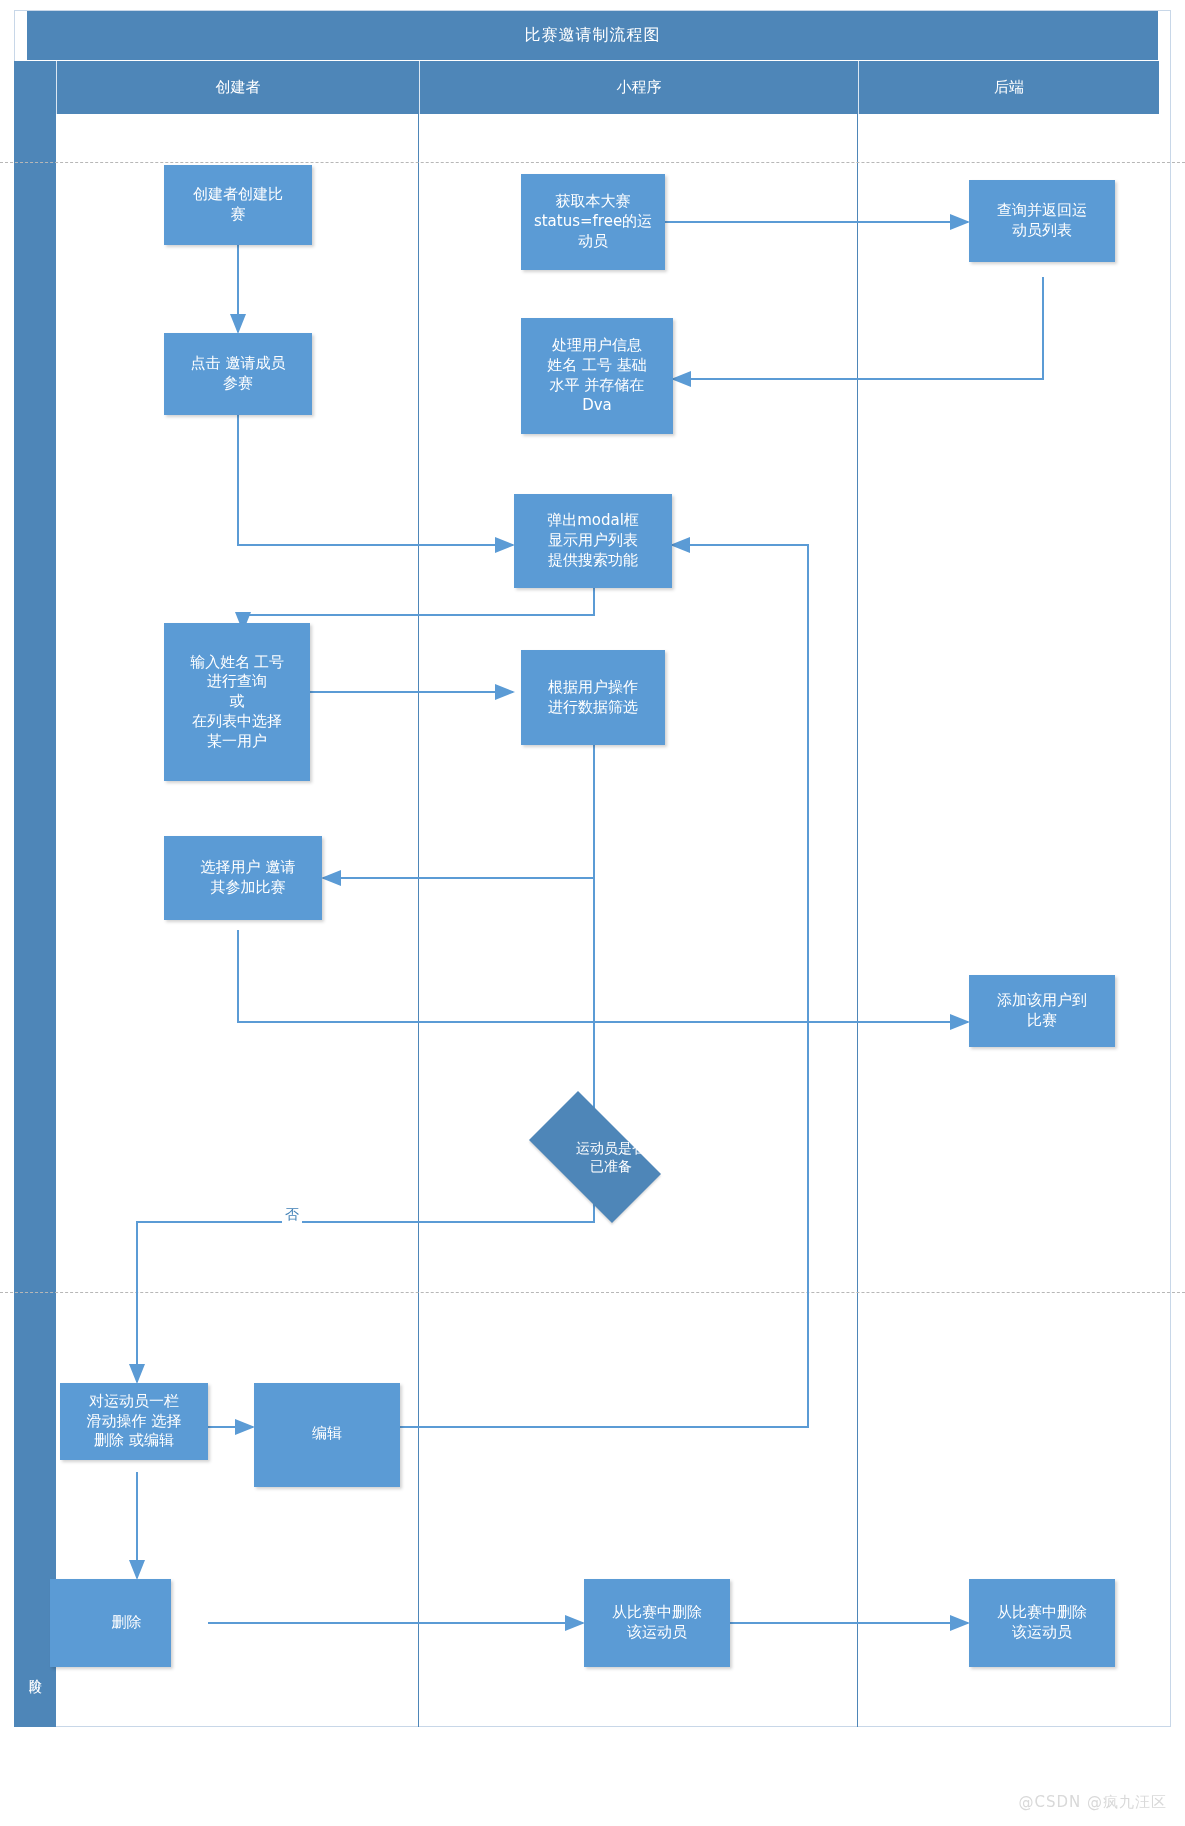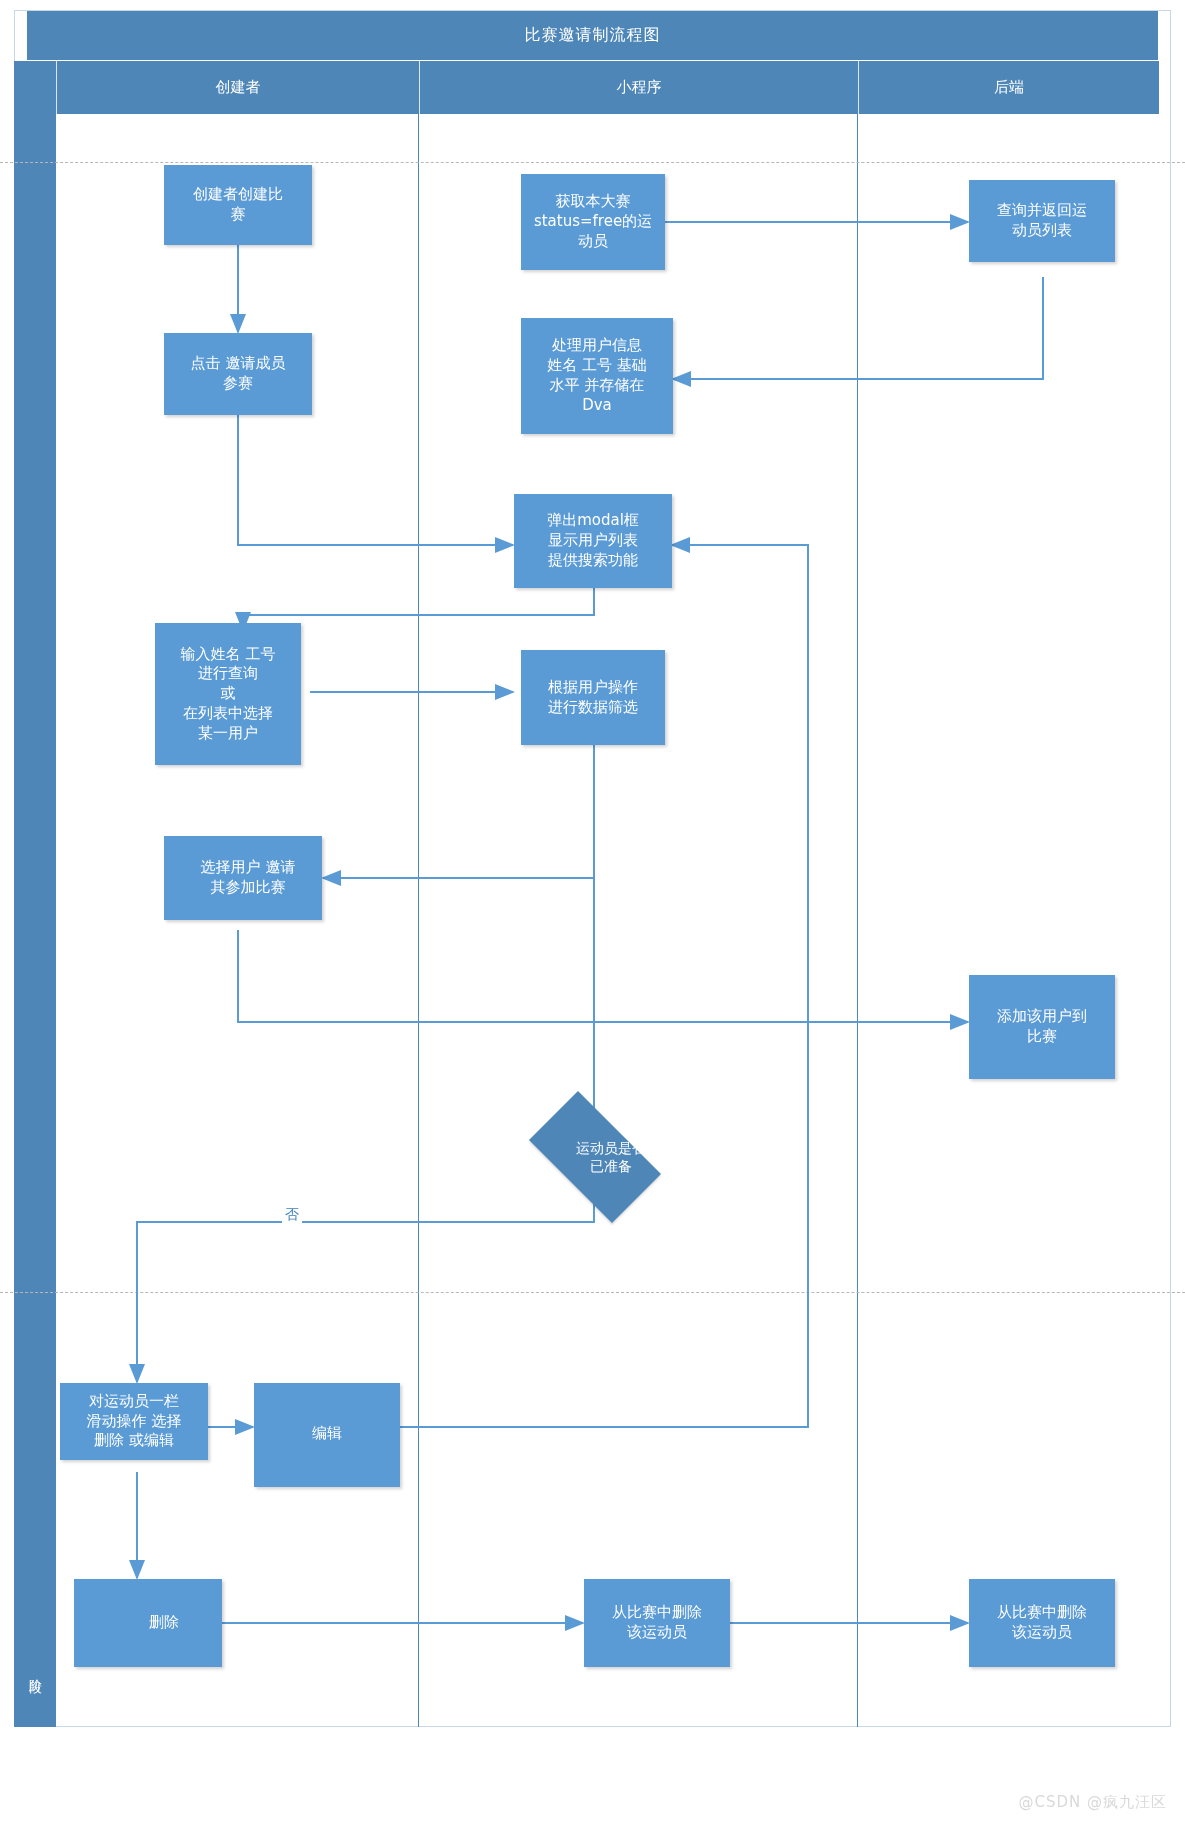--- a/index.html
+++ b/index.html
@@ -253,43 +253,43 @@
 动员</div>
   <div class="node" style="left:969px; top:180px; width:146px; height:82px;">查询并返回运
 动员列表</div>
   <div class="node" style="left:521px; top:318px; width:152px; height:116px;">处理用户信息
 姓名 工号 基础
 水平 并存储在
 Dva</div>
   <div class="node" style="left:514px; top:494px; width:158px; height:94px;">弹出modal框
 显示用户列表
 提供搜索功能</div>
-  <div class="node" style="left:155px; top:623px; width:146px; height:142px;">输入姓名 工号
+  <div class="node" style="left:164px; top:623px; width:146px; height:158px;font-family:Liberation Serif, serif;">输入姓名 工号
 进行查询
 或
 在列表中选择
 某一用户</div>
   <div class="node" style="left:521px; top:650px; width:144px; height:95px;">根据用户操作
 进行数据筛选</div>
   <div class="node" style="left:164px; top:836px; width:158px; height:84px;padding-left:14px;">选择用户 邀请
 其参加比赛</div>
-  <div class="node" style="left:969px; top:975px; width:146px; height:104px;">添加该用户到
+  <div class="node" style="left:969px; top:975px; width:146px; height:72px;">添加该用户到
 比赛</div>
 
   <div class="diamond" style="left:512px; top:1108px; width:166px; height:98px;">
     <div class="shape"></div>
     <div class="dtext">运动员是否
 已准备</div>
   </div>
 
   <div class="node" style="left:60px;  top:1383px; width:148px; height:77px;">对运动员一栏
 滑动操作 选择
 删除 或编辑</div>
   <div class="node" style="left:254px; top:1383px; width:146px; height:104px;font-family:Liberation Mono, monospace;">编辑</div>
-  <div class="node" style="left:74px;  top:1579px; width:148px; height:88px;padding-left:36px;">删除</div>
+  <div class="node" style="left:50px;  top:1579px; width:121px; height:88px;padding-left:36px;">删除</div>
   <div class="node" style="left:584px; top:1579px; width:146px; height:88px;">从比赛中删除
 该运动员</div>
   <div class="node" style="left:969px; top:1579px; width:146px; height:88px;">从比赛中删除
 该运动员</div>
 
   <div class="watermark">@CSDN @疯九汪区</div>
 
 </div>
 
 </body></html>

